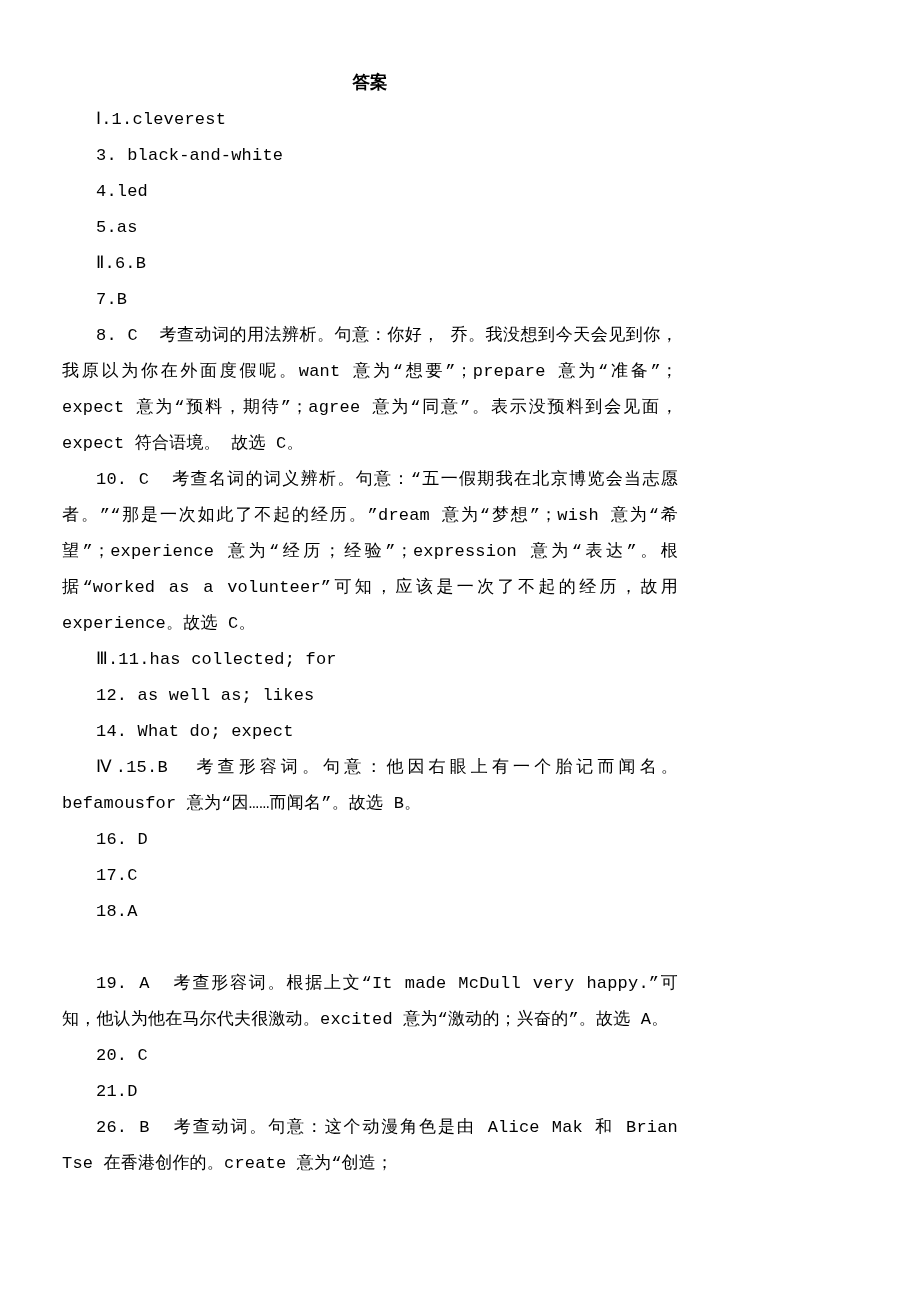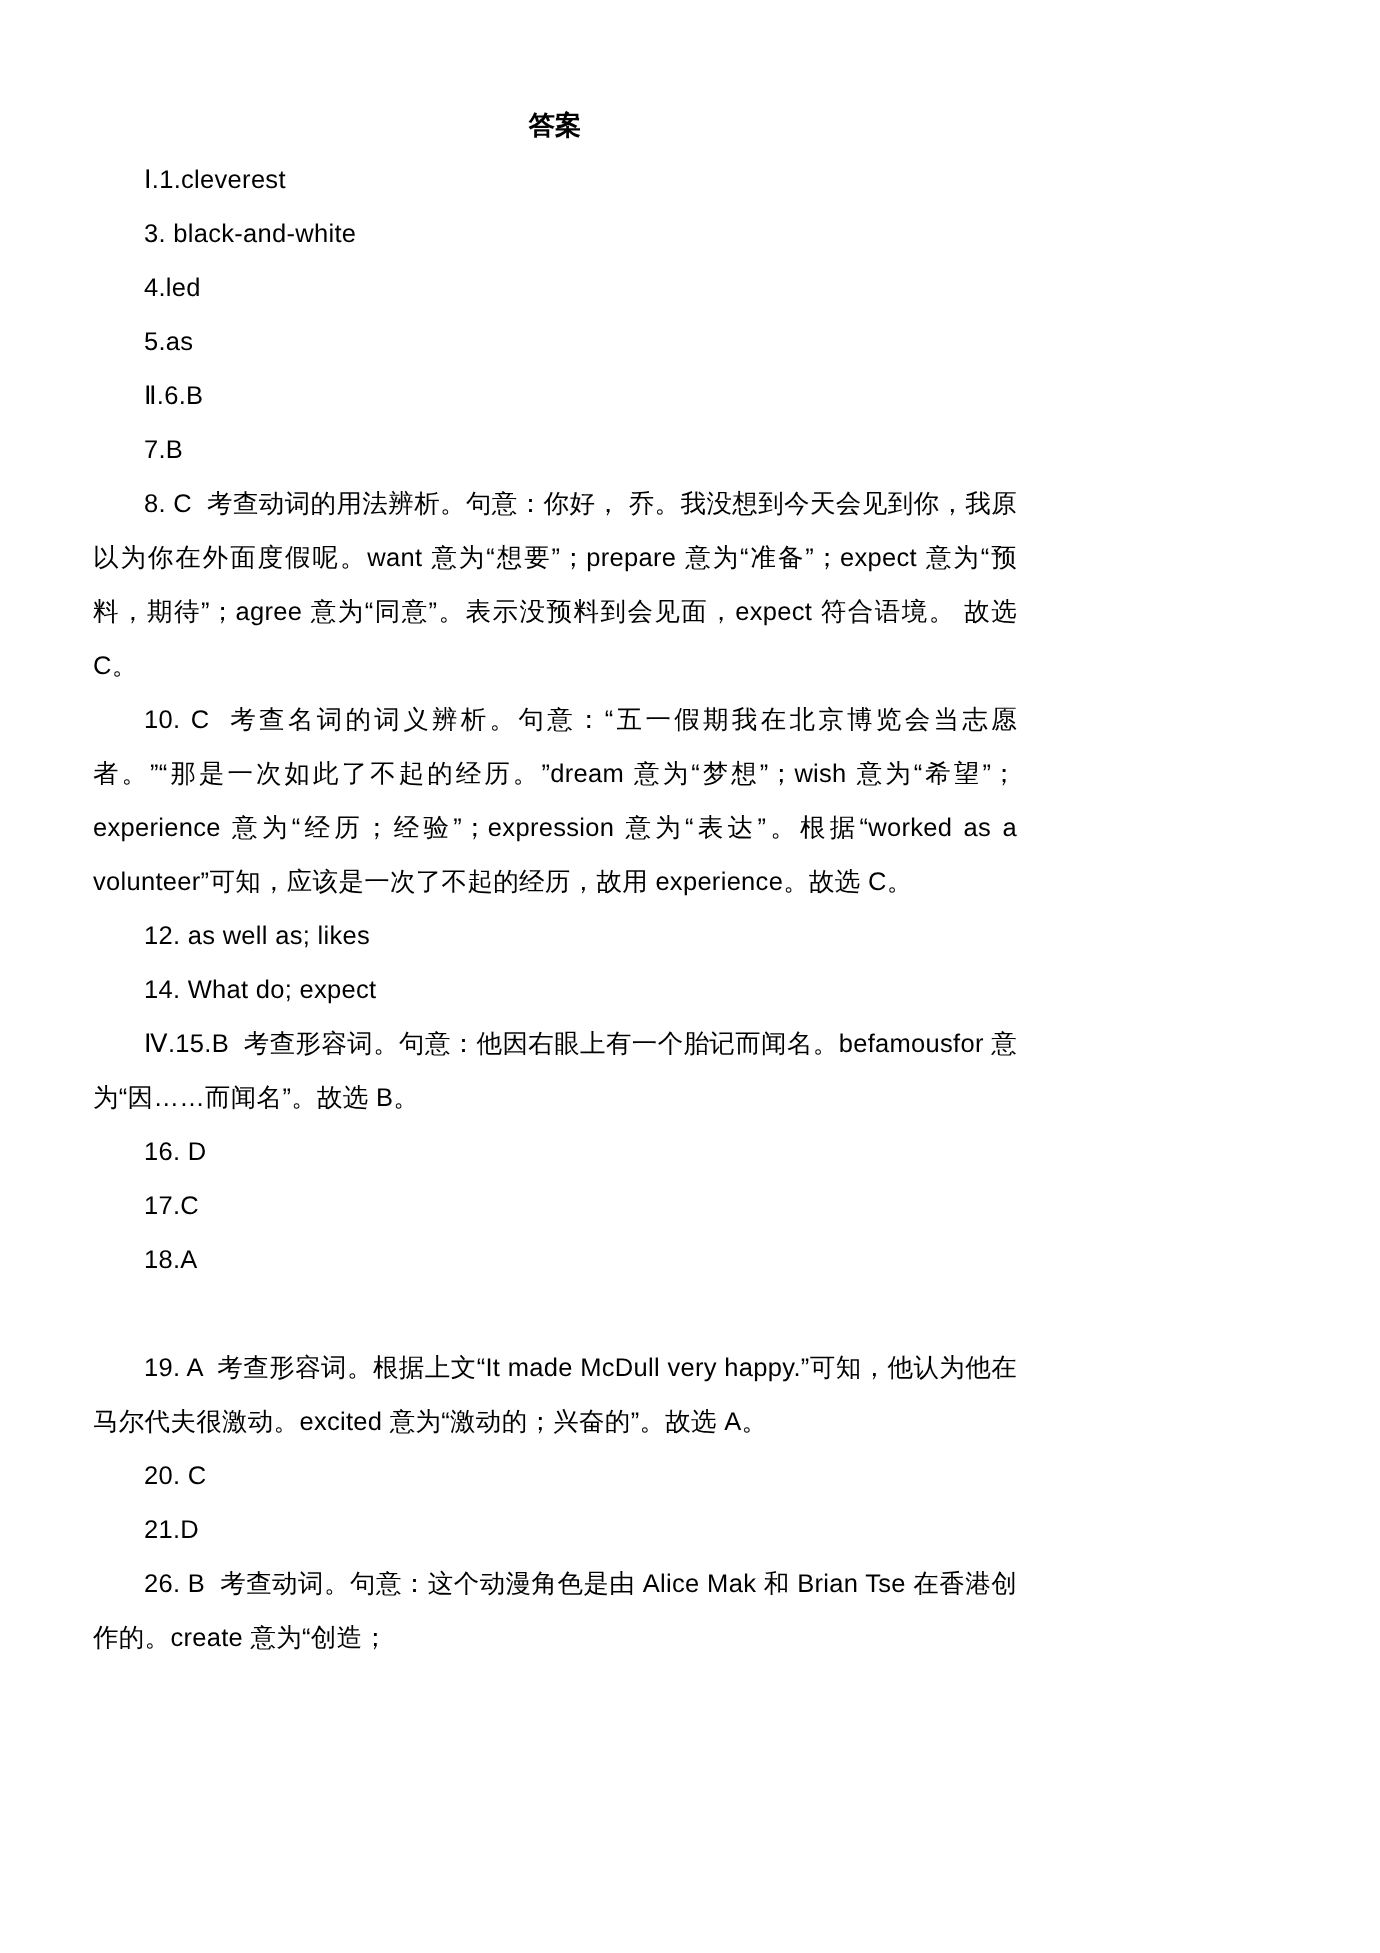--- a/index.html
+++ b/index.html
@@ -8,21 +8,21 @@
     background: #ffffff;
   }
   .page {
     position: relative;
     width: 740px;
     height: 1302px;
     box-sizing: border-box;
     background: #ffffff;
     color: #000000;
     padding: 64px 62px 30px 62px;
-    font-family: Liberation Sans, sans-serif;
+    font-family: Liberation Mono, monospace;
     font-size: 17px;
     line-height: 36px;
     overflow: hidden;
   }
   .doc-title {
     text-align: center;
     font-weight: bold;
     font-size: 17.5px;
     margin: 0;
     line-height: 38px;
@@ -46,20 +46,21 @@
   <h1 class="doc-title">答案</h1>
 
   <p class="para">Ⅰ.1.cleverest</p>
   <p class="para">3. black-and-white</p>
   <p class="para">4.led</p>
   <p class="para">5.as</p>
   <p class="para">Ⅱ.6.B</p>
   <p class="para">7.B</p>
   <p class="para">8. C  考查动词的用法辨析。句意：你好， 乔。我没想到今天会见到你，我原以为你在外面度假呢。want 意为“想要”；prepare 意为“准备”；expect 意为“预料，期待”；agree 意为“同意”。表示没预料到会见面，expect 符合语境。 故选 C。</p>
   <p class="para">10. C  考查名词的词义辨析。句意：“五一假期我在北京博览会当志愿者。”“那是一次如此了不起的经历。”dream 意为“梦想”；wish 意为“希望”；experience 意为“经历；经验”；expression 意为“表达”。根据“worked as a volunteer”可知，应该是一次了不起的经历，故用 experience。故选 C。</p>
+  <p class="para">Ⅲ.11.has collected; for</p>
   <p class="para">12. as well as; likes</p>
   <p class="para">14. What do; expect</p>
   <p class="para">Ⅳ.15.B  考查形容词。句意：他因右眼上有一个胎记而闻名。befamousfor 意为“因……而闻名”。故选 B。</p>
   <p class="para">16. D</p>
   <p class="para">17.C</p>
   <p class="para">18.A</p>
   <p class="para blank"></p>
   <p class="para">19. A  考查形容词。根据上文“It made McDull very happy.”可知，他认为他在马尔代夫很激动。excited 意为“激动的；兴奋的”。故选 A。</p>
   <p class="para">20. C</p>
   <p class="para">21.D</p>

